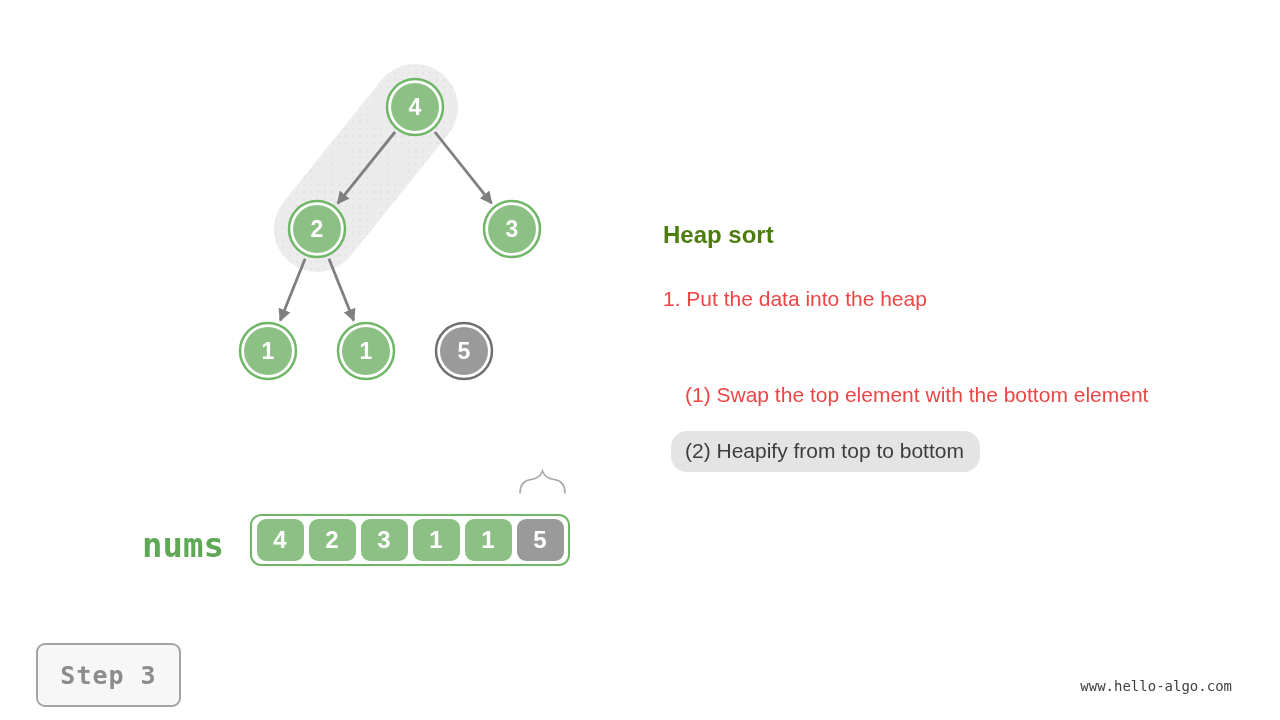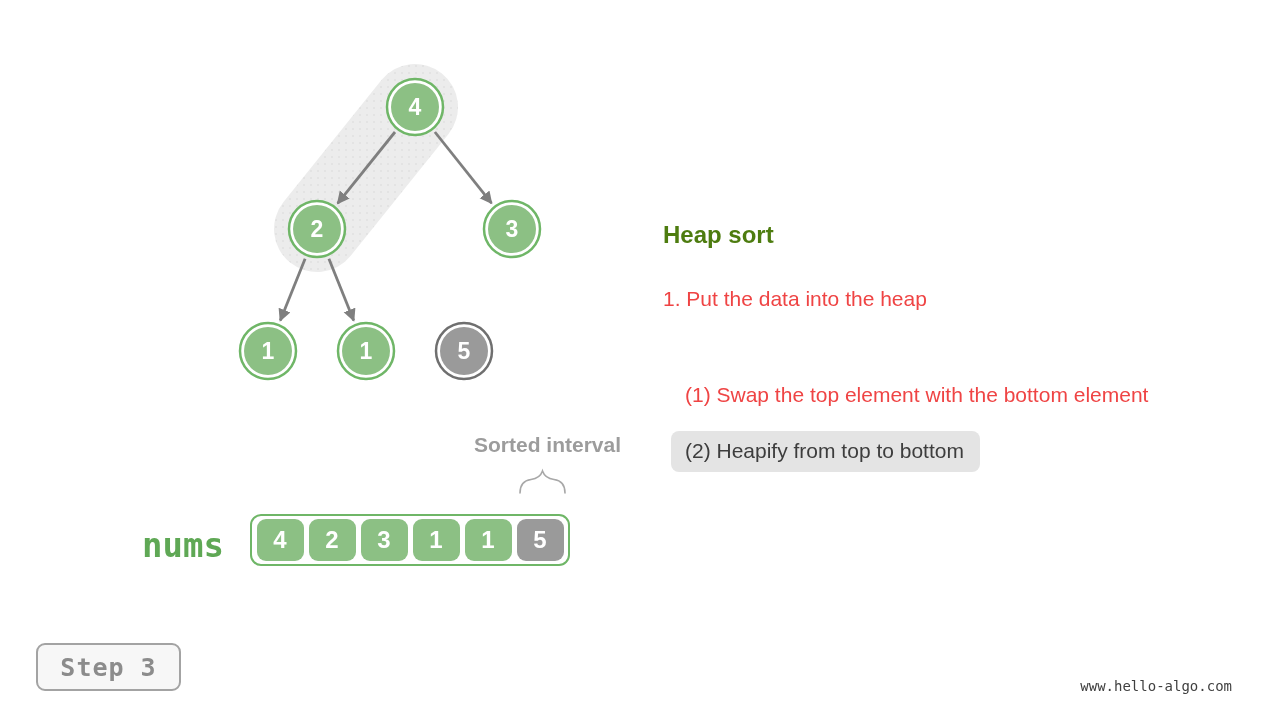--- a/index.html
+++ b/index.html
@@ -26,21 +26,21 @@
   .panel-step {
     position: absolute; left: 663px;
     font-size: 21px; color: #ef4444; white-space: nowrap;
   }
   .panel-step.indent { left: 685px; }
   .panel-step.step-1 { top: 287px; }
   .panel-step.step-2 { top: 338px; }
   .panel-step.step-3 { top: 375px; margin-top: 8px; }
   .panel-step-highlight {
     position: absolute; left: 671px; top: 431px;
-    background: #e4e4e4; border-radius: 8px;
+    background: #e4e4e4; border-radius: 16px;
     padding: 8px 16px 9px 14px;
     font-size: 21px; color: #3d3d3d; white-space: nowrap;
   }
 
   
   .sorted-interval-label {
     position: absolute; left: 461px; top: 433px; width: 160px;
     font-size: 21px; font-weight: bold; color: #9c9c9c;
     text-align: right; white-space: nowrap;
   }
@@ -65,21 +65,21 @@
     border-radius: 9px;
     display: flex; align-items: center; justify-content: center;
     font-size: 24px; font-weight: bold; color: #ffffff;
   }
   .array-cell.heap { background: #8cc084; }
   .array-cell.sorted { background: #9a9a9a; }
 
   
   .step-badge {
     position: absolute; left: 36px; top: 643px;
-    width: 145px; height: 48px;
+    width: 145px; height: 64px;
     background: #f7f7f7;
     border: 2px solid #a3a3a3; border-radius: 9px;
     display: flex; align-items: center; justify-content: center;
     font-family: "DejaVu Sans Mono", monospace;
     font-size: 25px; font-weight: bold; color: #8c8c8c;
     letter-spacing: 1px;
   }
 
   
   .watermark {
@@ -148,21 +148,20 @@
       <circle cx="464" cy="351" r="24" fill="#9a9a9a"></circle>
       <text class="node-label" x="464" y="359">5</text>
     </g>
   </svg>
 
   <div class="panel-title">Heap sort</div>
   <div class="panel-step step-1">1. Put the data into the heap</div>
   <div class="panel-step step-3 indent">(1) Swap the top element with the bottom element</div>
   <div class="panel-step-highlight">(2) Heapify from top to bottom</div>
 
-  <div class="sorted-interval-label">Sorted interval</div>
   <svg class="brace-svg" width="62" height="28" viewBox="0 0 62 28">
     <path d="M8,25 Q8,13 19,11.5 Q28,10.3 30.5,3 Q33,10.3 42,11.5 Q53,13 53,25" fill="none" stroke="#a8a8a8" stroke-width="1.6" stroke-linecap="round"></path>
   </svg>
 
   <div class="nums-label">nums</div>
   <div class="array-box">
     <div class="array-cell heap">4</div>
     <div class="array-cell heap">2</div>
     <div class="array-cell heap">3</div>
     <div class="array-cell heap">1</div>

